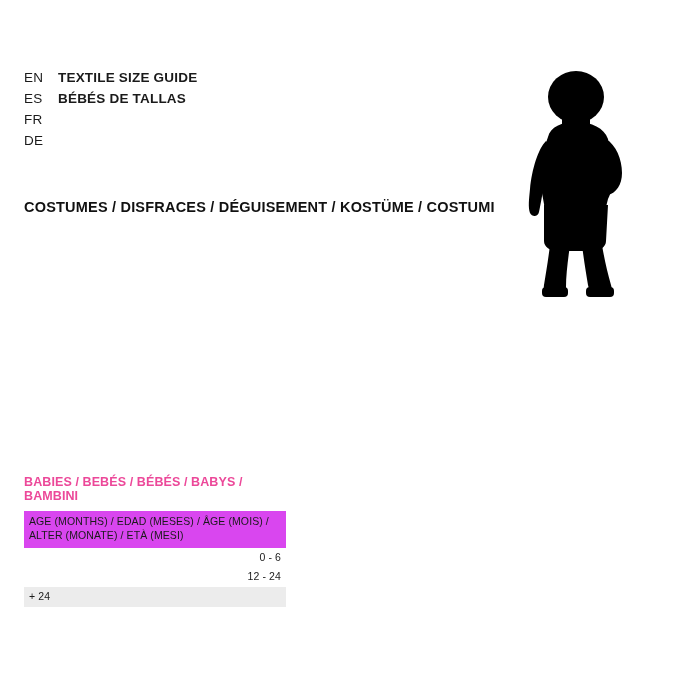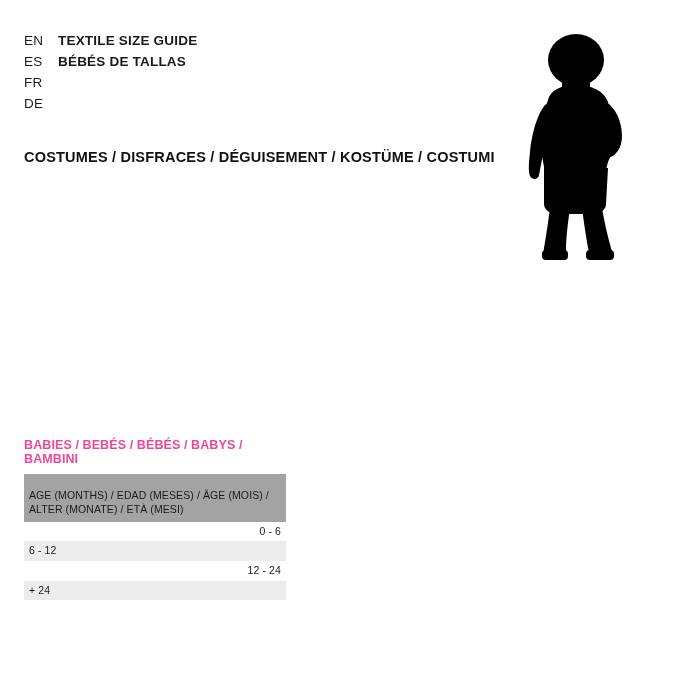--- a/index.html
+++ b/index.html
@@ -11,20 +11,21 @@
     height: 700px;
     background: #ffffff;
     font-family: "Liberation Sans", sans-serif;
     color: #1a1a1a;
     position: relative;
     overflow: hidden;
   }
   .page {
     position: absolute;
     inset: 0;
+    margin-top: 37px;
   }
 
   
   .lang-list {
     position: absolute;
     left: 24px;
     top: 33px;
     width: 430px;
   }
   .lang-row {
@@ -41,21 +42,21 @@
     font-size: 13.5px;
   }
   .lang-text {
     flex: 1 1 auto;
     font-weight: bold;
   }
 
   .costumes-line {
     position: absolute;
     left: 24px;
-    top: 149px;
+    top: 162px;
     font-size: 14.5px;
     font-weight: bold;
     letter-spacing: 0.2px;
     color: #111111;
   }
 
   
   .silhouette {
     position: absolute;
     left: 500px;
@@ -82,26 +83,26 @@
     color: #ec4899;
     margin-bottom: 8px;
     letter-spacing: 0.1px;
   }
   table.size-table {
     border-collapse: collapse;
     width: 262px;
     table-layout: fixed;
   }
   table.size-table th {
-    background: #a3a3a3;
+    background: #d946ef;
     text-align: left;
     font-size: 10.5px;
     font-weight: normal;
     color: #1a1a1a;
-    padding: 15px 5px 5px 5px;
+    padding: 4px 5px 5px 5px;
     line-height: 1.32;
     letter-spacing: 0.1px;
   }
   table.size-table td {
     font-size: 10.5px;
     color: #1a1a1a;
     padding: 3px 5px 3px 5px;
     line-height: 1.3;
     letter-spacing: 0.1px;
     height: 13px;
@@ -194,23 +195,20 @@
     <table class="size-table">
       <thead>
         <tr>
           <th>AGE (MONTHS) / EDAD (MESES) / ÂGE (MOIS) / ALTER (MONATE) / ETÀ (MESI)</th>
         </tr>
       </thead>
       <tbody>
         <tr class="odd">
           <td>0 - 6</td>
         </tr>
-        <tr class="even">
-          <td>6 - 12</td>
-        </tr>
         <tr class="odd">
           <td>12 - 24</td>
         </tr>
         <tr class="even">
           <td>+ 24</td>
         </tr>
       </tbody>
     </table>
   </div>
 

